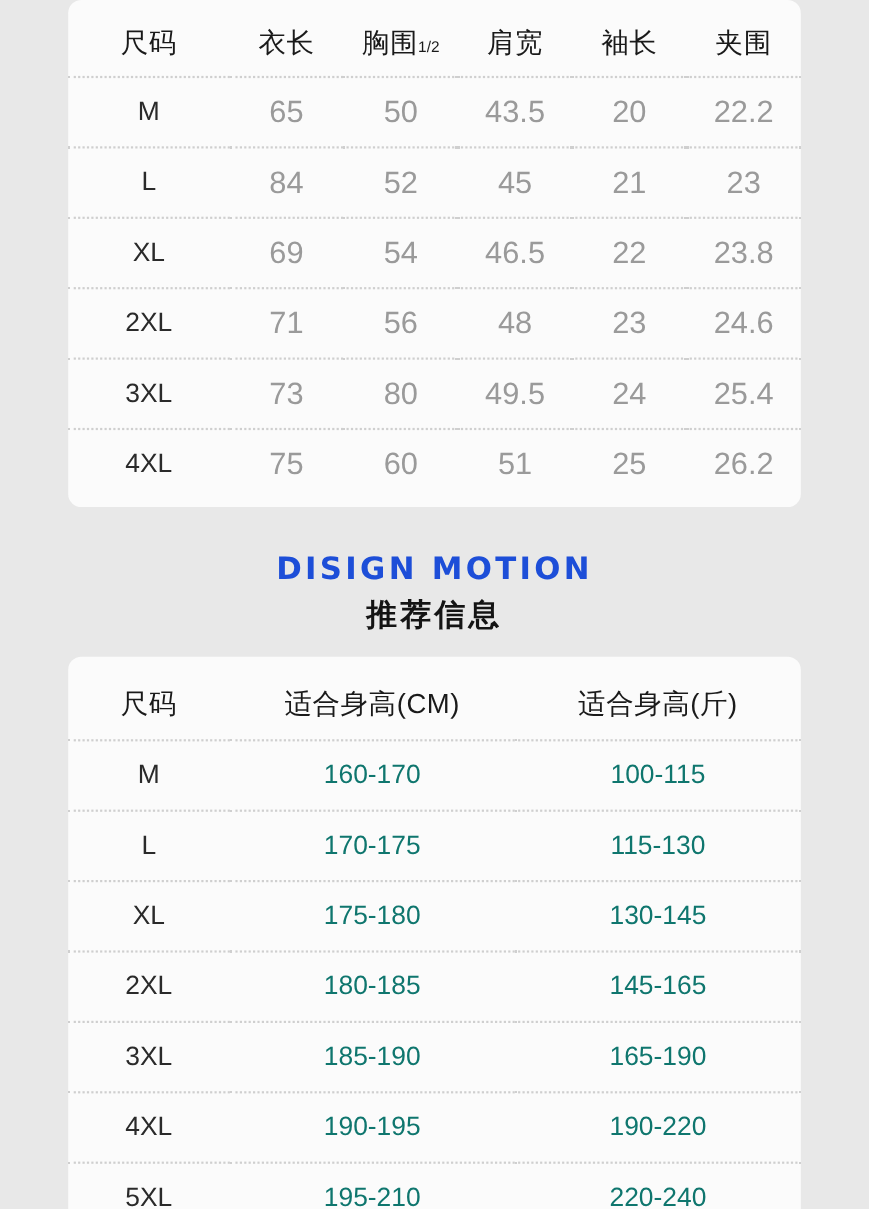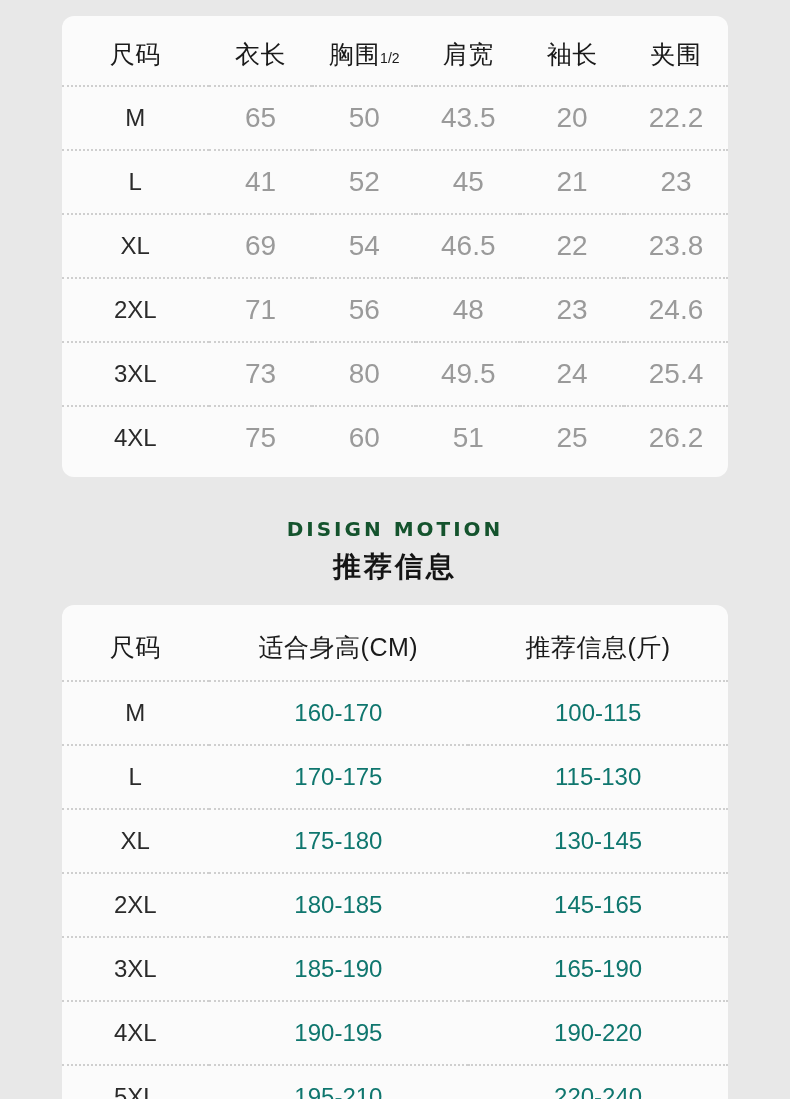--- a/index.html
+++ b/index.html
@@ -17,21 +17,21 @@
     position: relative;
     width: 790px;
     height: 1099px;
     box-sizing: border-box;
     overflow: hidden;
   }
 
   .card {
     background: #fbfbfb;
     border-radius: 12px;
-    margin: 16px 62px;
+    margin: 0 62px;
     padding: 10px 0 8px 0;
     box-sizing: border-box;
   }
 
   table.sizetable {
     width: 100%;
     border-collapse: collapse;
     table-layout: fixed;
   }
   table.sizetable th,
@@ -68,23 +68,23 @@
   }
 
   
   .headblock {
     text-align: center;
     margin-top: 42px;
   }
   .headblock .eng {
     font-family: "DejaVu Sans", sans-serif;
     font-weight: bold;
-    font-size: 20px;
+    font-size: 28px;
     letter-spacing: 3px;
-    color: #14532d;
+    color: #1d4ed8;
     line-height: 1;
   }
   .headblock .cn {
     font-size: 28px;
     font-weight: bold;
     color: #141414;
     letter-spacing: 3px;
     margin-top: 14px;
     line-height: 1;
   }
@@ -133,21 +133,21 @@
         <tr>
           <td class="sizecol">M</td>
           <td>65</td>
           <td>50</td>
           <td>43.5</td>
           <td>20</td>
           <td>22.2</td>
         </tr>
         <tr>
           <td class="sizecol">L</td>
-          <td>41</td>
+          <td>84</td>
           <td>52</td>
           <td>45</td>
           <td>21</td>
           <td>23</td>
         </tr>
         <tr>
           <td class="sizecol">XL</td>
           <td>69</td>
           <td>54</td>
           <td>46.5</td>
@@ -186,21 +186,21 @@
     <div class="eng">DISIGN MOTION</div>
     <div class="cn">推荐信息</div>
   </div>
 
   <div class="card card2">
     <table class="sizetable t2">
       <thead>
         <tr>
           <th class="col-size">尺码</th>
           <th class="col-h">适合身高(CM)</th>
-          <th class="col-w">推荐信息(斤)</th>
+          <th class="col-w">适合身高(斤)</th>
         </tr>
       </thead>
       <tbody>
         <tr>
           <td class="sizecol">M</td>
           <td>160-170</td>
           <td>100-115</td>
         </tr>
         <tr>
           <td class="sizecol">L</td>

